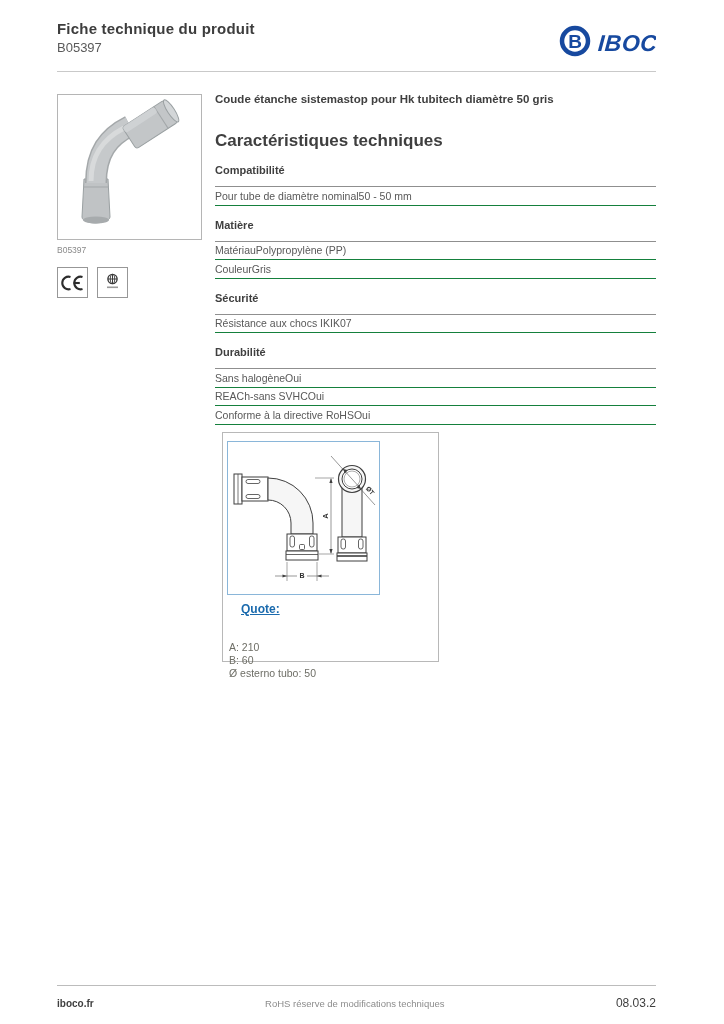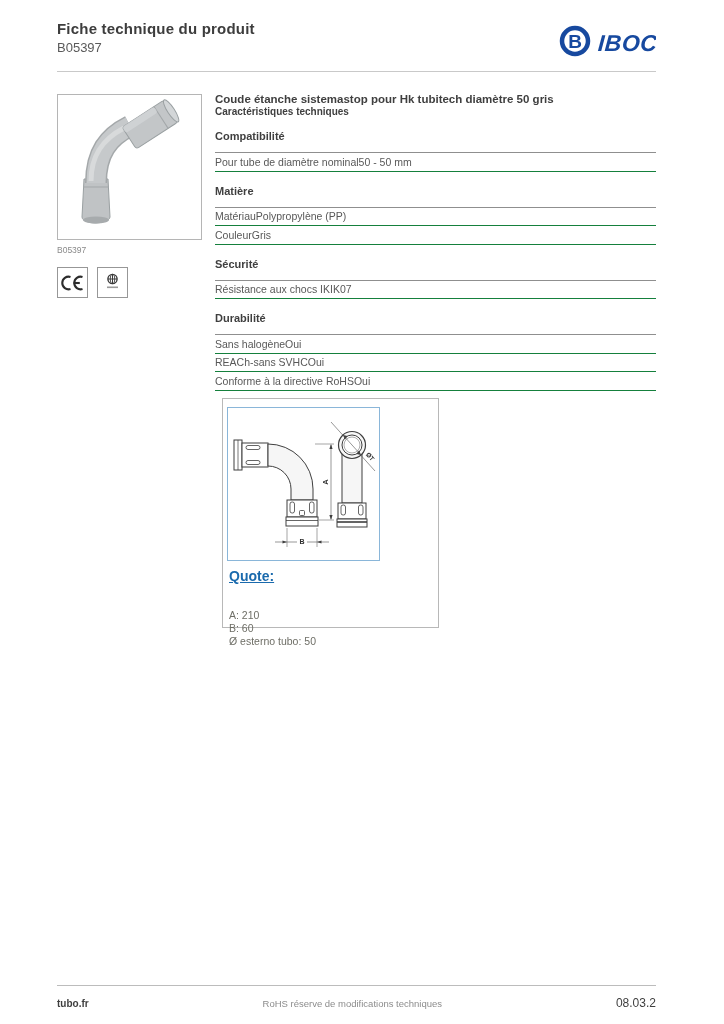--- a/index.html
+++ b/index.html
@@ -18,32 +18,32 @@
   
   .left-col { position:absolute; left:57px; top:94px; width:145px; }
   .product-photo-box { width:145px; height:146px; border:1px solid #b5b5b5; background:#fff; }
   .photo-caption { margin-top:5px; font-size:8.5px; color:#8a8a8a; }
   .cert-row { margin-top:12px; display:flex; gap:9px; }
   .cert-box { width:31px; height:31px; border:1px solid #979797; background:#fff; display:flex; align-items:center; justify-content:center; }
 
   
   .right-col { position:absolute; left:215px; top:92px; width:461px; }
   .product-title { font-size:11.5px; font-weight:bold; color:#3f3f3f; line-height:14px; }
-  .char-title { font-size:10px; font-weight:bold; color:#3f3f3f; }
+  .char-title { font-size:17px; font-weight:bold; color:#3f3f3f; margin-top:25px; }
   .spec-section { margin-top:13px; }
   .spec-section:first-of-type { margin-top:12px; }
   .spec-heading { font-size:11px; font-weight:bold; color:#3f3f3f; padding-bottom:10px; border-bottom:1px solid #8f8f8f; }
   .spec-row { display:flex; justify-content:flex-start; align-items:baseline; font-size:10.5px; color:#585858; padding:2.5px 0 3px 0; border-bottom:1px solid #15803d; }
   .spec-label { text-align:left; }
   .spec-value { text-align:right; white-space:nowrap; }
 
   .photos-heading { font-size:11px; font-weight:bold; color:#3f3f3f; margin-top:21px; }
   .drawing-outer { margin-top:7px; margin-left:7px; width:217px; height:230px; border:1px solid #b8b8b8; background:#fff; padding:8px 0 0 4px; }
   .drawing-inner { width:153px; height:154px; border:1px solid #8ab6d9; background:#fff; }
-  .quote-label { margin-top:7px; margin-left:2px; font-size:14px; font-weight:bold; color:#1a6aad; text-decoration:underline; }
+  .quote-label { margin-top:7px; margin-left:14px; font-size:12px; font-weight:bold; color:#1a6aad; text-decoration:underline; }
   .quote-lines { margin-top:25px; margin-left:2px; font-size:10.5px; color:#6e6e66; line-height:13px; }
 
   
   .footer-rule { position:absolute; left:57px; top:985px; width:619px; height:1px; background:#bcbcbc; }
   .footer { position:absolute; left:57px; top:996px; width:619px; display:flex; justify-content:space-between; align-items:baseline; }
   .footer-left { font-size:10px; font-weight:bold; color:#3f3f3f; cursor:pointer; }
   .footer-center { font-size:9.5px; color:#8c8c8c; }
   .footer-right { font-size:12px; font-weight:normal; color:#3f3f3f; }
 </style>
 </head>
@@ -217,18 +217,18 @@
       <div class="quote-lines">
         <div>A: 210</div>
         <div>B: 60</div>
         <div>Ø esterno tubo: 50</div>
       </div>
     </div>
   </div>
 
   <div class="footer-rule"></div>
   <div class="footer">
-    <span class="footer-left">tubo.fr</span>
+    <span class="footer-left">iboco.fr</span>
     <span class="footer-center">RoHS réserve de modifications techniques</span>
     <span class="footer-right">08.03.2026</span>
   </div>
 
 </div>
 
 </body></html>

